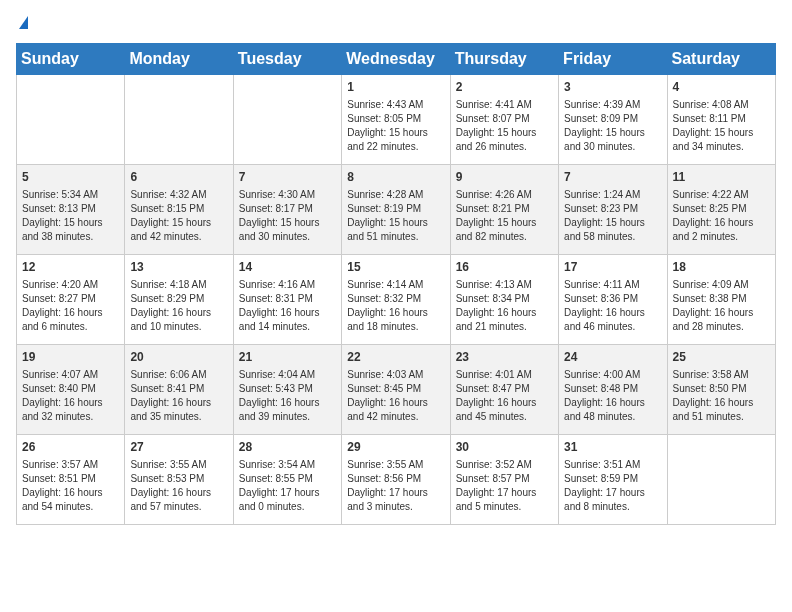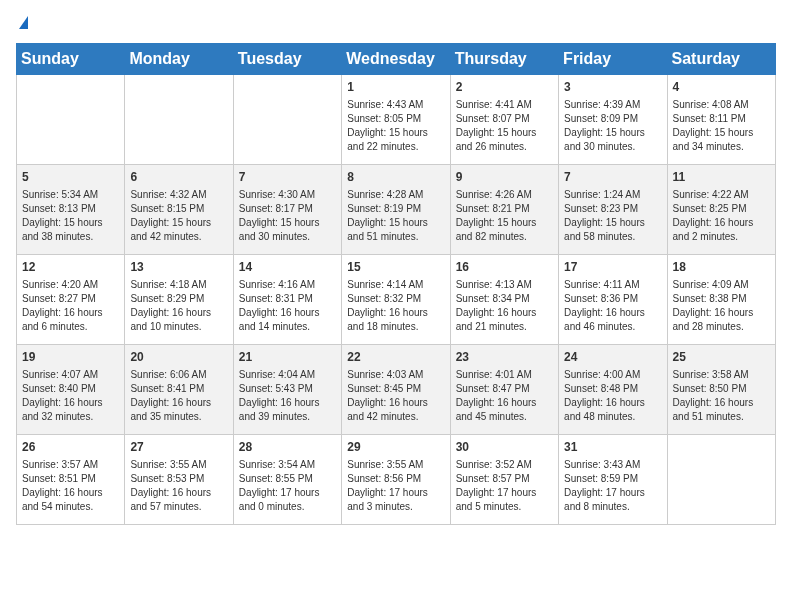--- a/index.html
+++ b/index.html
@@ -340,21 +340,21 @@
         </td>
         <td>
           <span class="day-num">30</span>
           <div class="day-info">Sunrise: 3:52 AM</div>
           <div class="day-info">Sunset: 8:57 PM</div>
           <div class="day-info">Daylight: 17 hours</div>
           <div class="day-info">and 5 minutes.</div>
         </td>
         <td>
           <span class="day-num">31</span>
-          <div class="day-info">Sunrise: 3:43 AM</div>
+          <div class="day-info">Sunrise: 3:51 AM</div>
           <div class="day-info">Sunset: 8:59 PM</div>
           <div class="day-info">Daylight: 17 hours</div>
           <div class="day-info">and 8 minutes.</div>
         </td>
         <td class="empty-cell"></td>
       </tr>
     </tbody>
 </table>
 
 </body></html>

